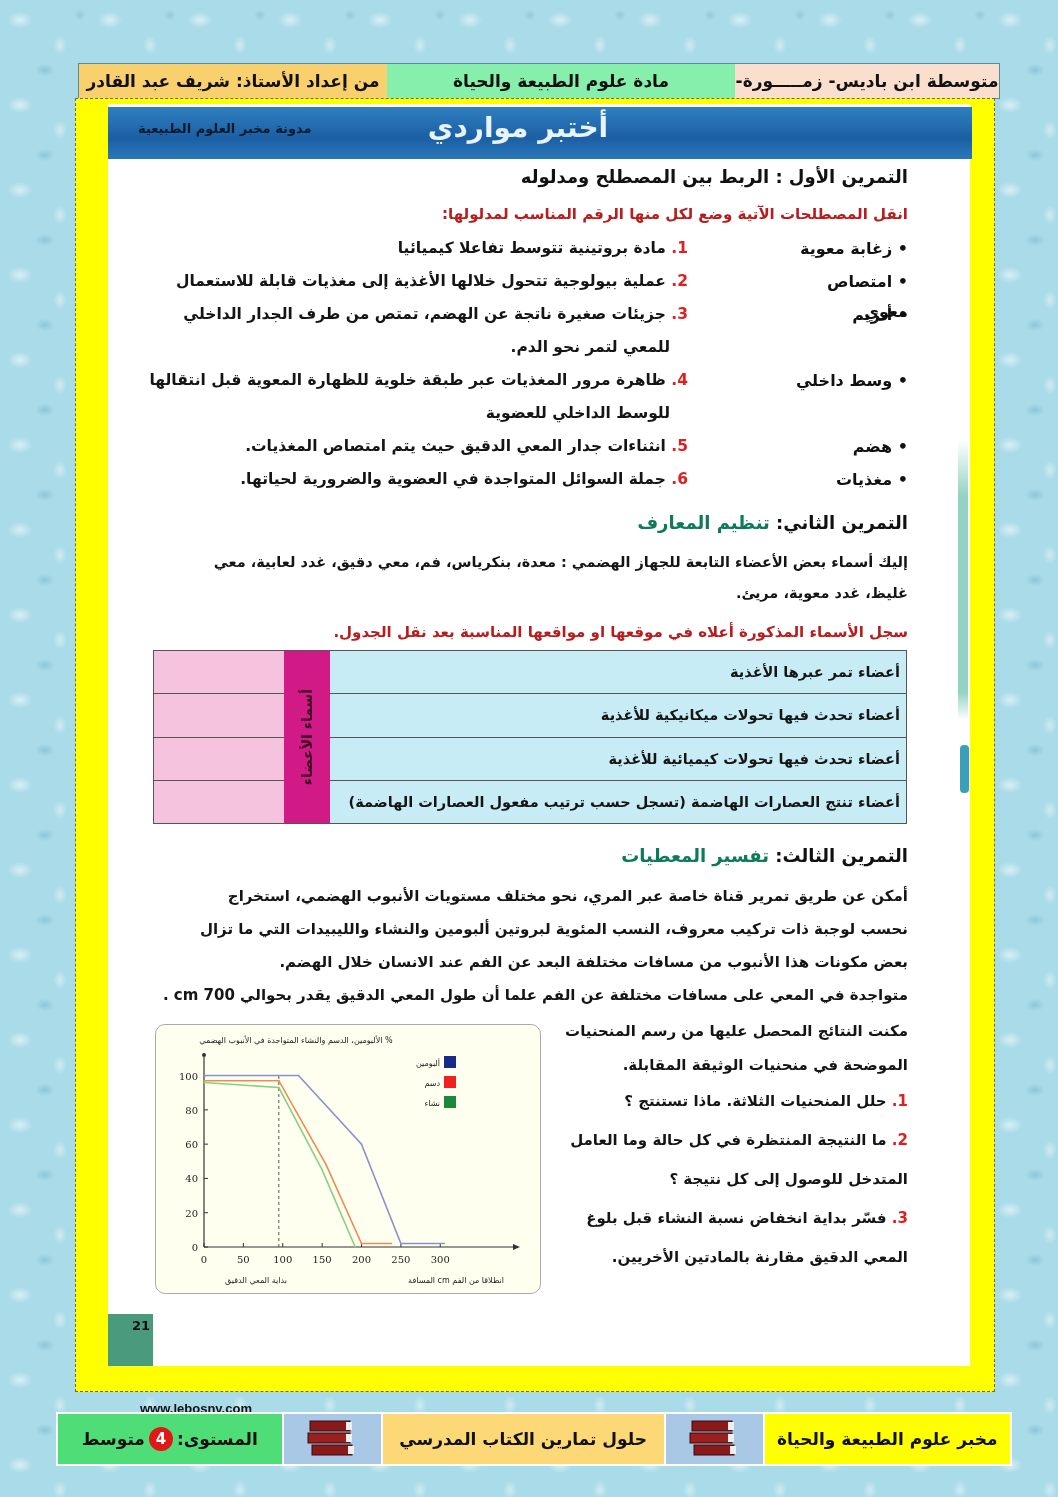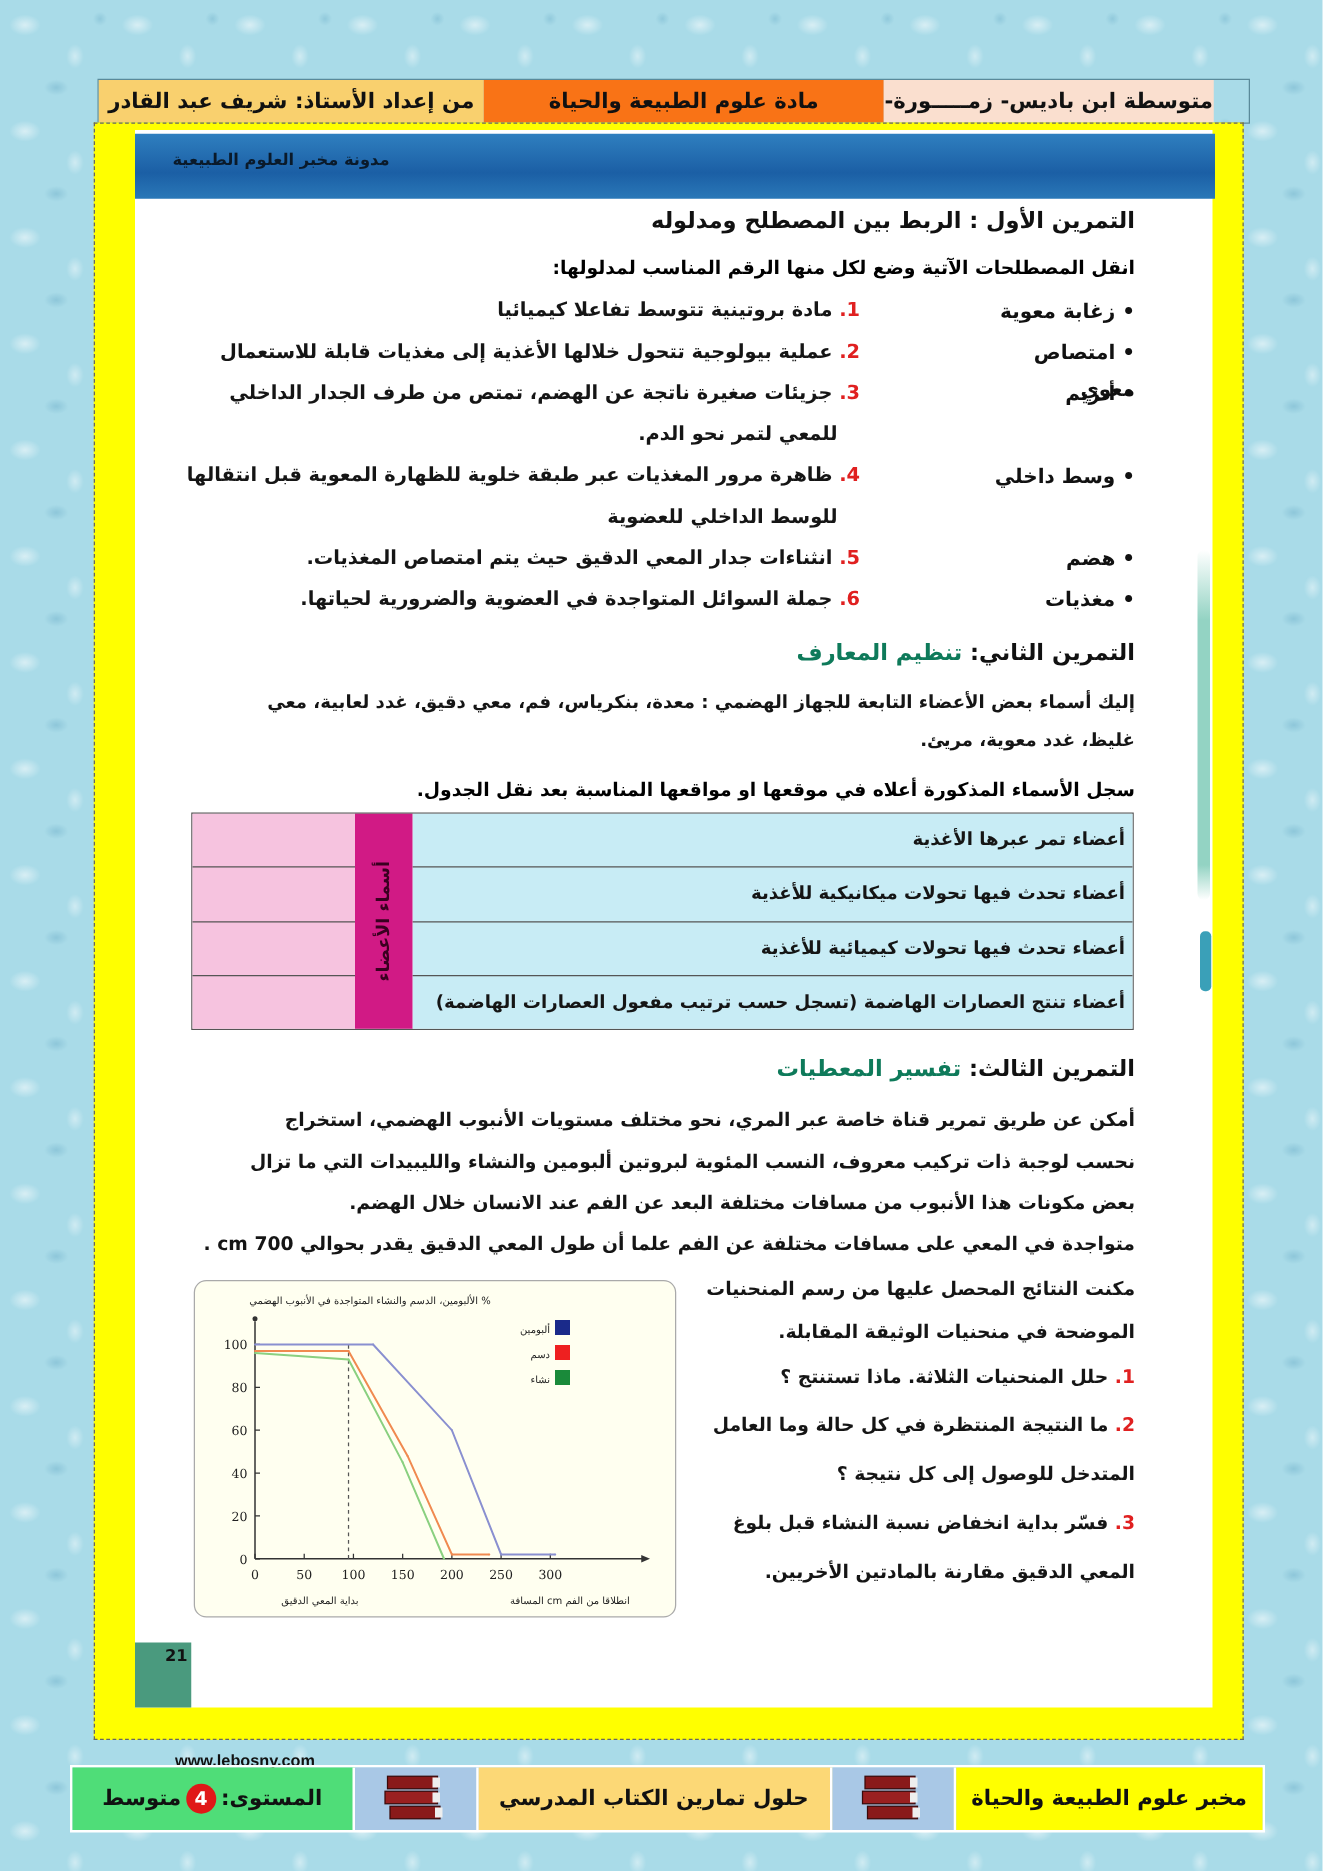--- a/index.html
+++ b/index.html
@@ -12,33 +12,33 @@
       radial-gradient(ellipse 14px 9px at 45px 70px, rgba(90,160,190,.35), rgba(90,160,190,0) 70%),
       radial-gradient(ellipse 8px 8px at 80px 15px, rgba(90,160,190,.3), rgba(90,160,190,0) 70%),
       #a9dbe8;
     background-size:90px 85px;
   }
   .abs{position:absolute;}
   
   .topbar{left:78px;top:63px;width:920px;height:34px;display:flex;direction:ltr;border:1px solid #5a8a9a;}
   .topbar .cell{display:flex;align-items:center;justify-content:center;font-weight:bold;font-size:17px;color:#111;direction:rtl;white-space:nowrap;overflow:hidden;}
   .tb-author{background:#f9d06e;width:308px;}
-  .tb-subject{background:#f97316;width:320px;}
+  .tb-subject{background:#86efac;width:348px;}
   .tb-school{background:#fadfcf;width:264px;}
   
   .frame{left:75px;top:98px;width:920px;height:1294px;background:#ffff00;border:1px dashed #666;box-sizing:border-box;}
   .page{left:108px;top:104px;width:862px;height:1262px;background:#fff;}
   
   .banner{left:108px;top:107px;width:864px;height:52px;background:linear-gradient(180deg,#2f7fbf,#1b5fa5 60%,#2a78b8);}
   .banner-title{position:absolute;left:300px;top:4px;width:220px;text-align:center;color:#e8f4ff;font-size:28px;font-weight:bold;direction:rtl;}
   .banner-sub{position:absolute;left:30px;top:14px;color:#0a1a2a;font-size:13px;font-weight:bold;direction:rtl;}
   .rtl{direction:rtl;text-align:right;}
   .h-ex{font-weight:bold;font-size:18px;color:#111;}
   .h-ex .accent{color:#0e7a5a;}
-  .instr{font-weight:bold;font-size:15px;color:#000000;}
+  .instr{font-weight:bold;font-size:15px;color:#b91c1c;}
   .body-txt{font-weight:bold;font-size:15.5px;color:#151515;line-height:33px;}
   .num{color:#e02020;}
   .term{font-weight:bold;font-size:16px;color:#111;}
   
   .tbl{left:153px;top:650px;width:754px;height:174px;border:1px solid #555;box-sizing:border-box;display:flex;direction:ltr;}
   .tbl .answers{width:130px;background:#f6c3df;display:flex;flex-direction:column;}
   .tbl .answers div{flex:1;border-bottom:1px solid #555;}
   .tbl .answers div:last-child{border-bottom:none;}
   .tbl .vert{width:46px;background:#d11a85;position:relative;}
   .tbl .vert span{position:absolute;left:50%;top:50%;transform:translate(-50%,-50%) rotate(-90deg);white-space:nowrap;color:#3a0020;font-weight:bold;font-size:14px;}
@@ -69,20 +69,21 @@
 <div class="abs topbar">
   <div class="cell tb-author">من إعداد الأستاذ: شريف عبد القادر</div>
   <div class="cell tb-subject">مادة علوم الطبيعة والحياة</div>
   <div class="cell tb-school">متوسطة ابن باديس- زمـــــورة-</div>
 </div>
 
 <div class="abs frame"></div>
 <div class="abs page"></div>
 
 <div class="abs banner">
+  <div class="banner-title">أختبر مواردي</div>
   <div class="banner-sub">مدونة مخبر العلوم الطبيعية</div>
 </div>
 
 <div class="abs side-mark"></div>
 <div class="abs side-mark2"></div>
 
 <div class="abs rtl h-ex" style="right:150px;top:166px;">
   <span>التمرين الأول : </span><span class="accent" style="color:#111">الربط بين المصطلح ومدلوله</span>
 </div>
 <div class="abs rtl instr" style="right:150px;top:205px;">انقل المصطلحات الآتية وضع لكل منها الرقم المناسب لمدلولها:</div>

